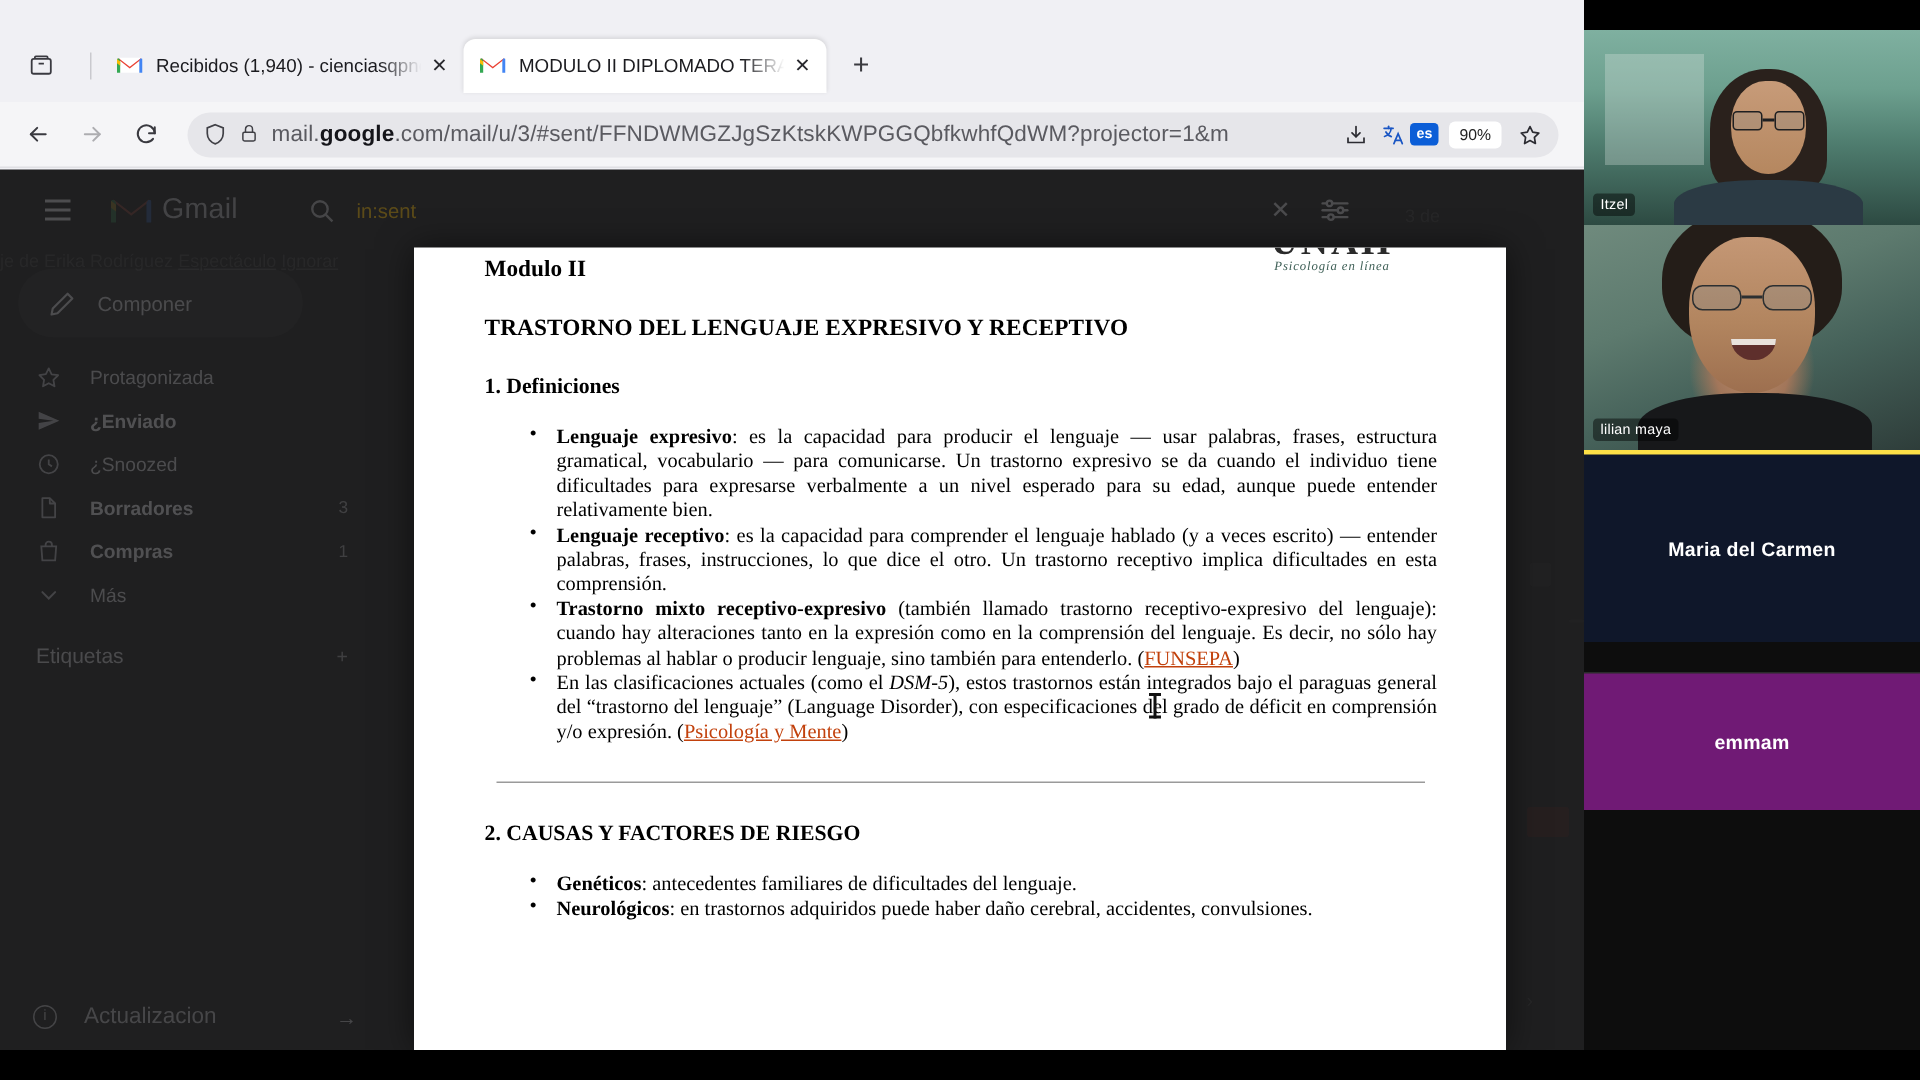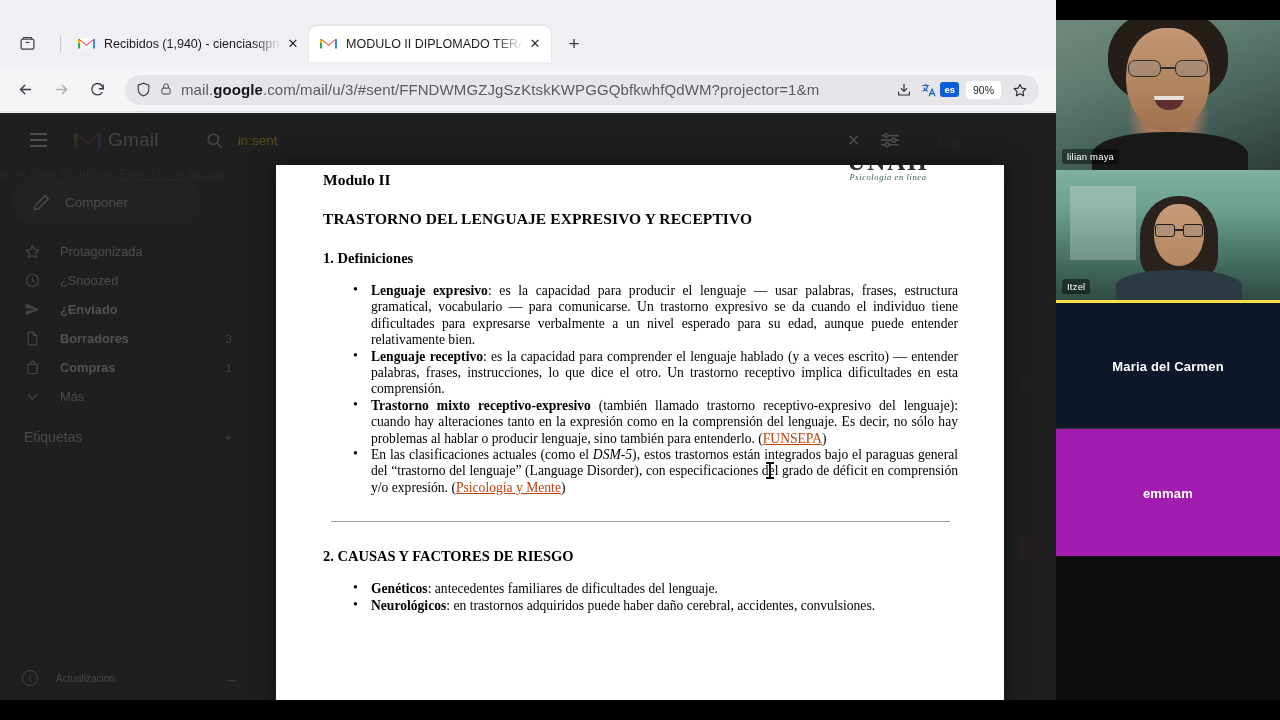--- a/index.html
+++ b/index.html
@@ -98,21 +98,21 @@
   .navitem .ncount { font-size:11.5px; color:#8d8d91; }
   .navsub { font-size:11.5px; color:#7d7d81; margin-left:4px; }
 
   .labels-hdr { display:flex; align-items:center; justify-content:space-between; padding:18px 28px 0 24px; }
   .labels-hdr span:first-child { font-size:14px; color:#b1b1b5; }
   .labels-hdr span:last-child { font-size:13px; color:#8d8d91; }
 
   .upd { position:absolute; left:0; bottom:14px; width:260px; display:flex; align-items:center; padding:0 22px; }
   .upd .ic { width:16px; height:16px; border:1.4px solid #9c9ca0; border-radius:50%; flex:none;
       margin-right:18px; font-size:10px; color:#9c9ca0; display:flex; align-items:center; justify-content:center; }
-  .upd .tx { font-size:10px; color:#a5a5a9; flex:1; }
+  .upd .tx { font-size:15px; color:#a5a5a9; flex:1; }
   .upd .ar { font-size:14px; color:#a5a5a9; }
 
   
   .bg-faint { position:absolute; color:#3a3a3b; font-size:12px; white-space:nowrap; }
   #bg-date { right:96px; top:24px; }
   #bg-notice { left:700px; top:552px; font-size:12px; color:#3d3d3e; }
   #bg-notice u { text-decoration:underline; }
   #bg-chev { right:34px; top:546px; color:#3a3a3b; font-size:13px; }
   .bg-block { position:absolute; background:#2a2a2b; border-radius:2px; }
 
@@ -186,21 +186,21 @@
       background:linear-gradient(180deg,#c79b79 0%,#b5875f 100%); }
   #tile2 .glasses { position:absolute; left:99px; top:54px; width:48px; height:13px; }
   #tile2 .glasses i { position:absolute; top:0; width:20px; height:13px; border:1.5px solid #1e1f21;
       border-radius:3px; background:rgba(120,140,150,.2); }
   #tile2 .glasses i:first-child { left:0; } #tile2 .glasses i:last-child { right:0; }
   #tile2 .glasses u { position:absolute; left:20px; top:5px; width:8px; height:1.5px; background:#1e1f21; }
   #tile2 .body { position:absolute; left:60px; bottom:-6px; width:126px; height:36px; border-radius:44% 44% 0 0;
       background:#2b3a44; }
 
   #tile3 { height:128px; background:#0f172a; border-top:3px solid #fde047; }
-  #tile4 { height:128px; background:#a21caf; border-top:1px solid #2b2b2b; }
+  #tile4 { height:92px; background:#701a75; border-top:1px solid #2b2b2b;margin-top:20px; }
   #tile5 { height:144px; background:#0d0d0d; }
 
   
   #bottombar { position:absolute; left:0; bottom:0; width:1280px; height:20px; background:#000; }
   #topbar { position:absolute; left:0; top:0; width:1280px; height:20px; background:#000; }
 </style>
 </head>
 <body>
 
 <div id="screen">
@@ -371,35 +371,35 @@
             <span class="nic">
               <svg viewBox="0 0 24 24" fill="none" stroke="currentColor" stroke-width="1.7" stroke-linejoin="round">
                 <path d="M12 3.6l2.7 5.6 6.1.9-4.4 4.3 1 6.1-5.4-2.9-5.4 2.9 1-6.1L3.2 10l6.1-.9z"></path>
                 </svg>
             </span>
             <span class="nlb">Protagonizada</span>
           </div>
 
           <div class="navitem">
             <span class="nic">
+              <svg viewBox="0 0 24 24" fill="currentColor">
+                  <path d="M2.5 20.5L22 12 2.5 3.5 2.5 10l14 2-14 2z"></path>
+                </svg>
+            </span>
+            <span class="nlb b">¿Enviado</span>
+          </div>
+
+          <div class="navitem">
+            <span class="nic">
               <svg viewBox="0 0 24 24" fill="none" stroke="currentColor" stroke-width="1.7">
                 <circle cx="12" cy="12" r="8.5"></circle>
                   <path d="M12 7.5V12l3 2"></path>
                 </svg>
             </span>
             <span class="nlb">¿Snoozed</span>
-          </div>
-
-          <div class="navitem">
-            <span class="nic">
-              <svg viewBox="0 0 24 24" fill="currentColor">
-                  <path d="M2.5 20.5L22 12 2.5 3.5 2.5 10l14 2-14 2z"></path>
-                </svg>
-            </span>
-            <span class="nlb b">¿Enviado</span>
           </div>
 
           <div class="navitem">
             <span class="nic">
               <svg viewBox="0 0 24 24" fill="none" stroke="currentColor" stroke-width="1.7" stroke-linejoin="round">
                 <path d="M6 3h7l5 5v13H6z"></path>
                   <path d="M13 3v5h5"></path>
                 </svg>
             </span>
             <span class="nlb b">Borradores</span>
@@ -491,46 +491,46 @@
           </li>
         </ul>
       </div>
     </div>
 
     <div id="caret"></div>
   </div>
 
   <div id="videocol">
 
-    <div class="vtile" id="tile1">
-      <div class="hair"></div>
-      <div class="face"></div>
-      <div class="glasses">
-          <i></i>
-          <u></u>
-          <i></i>
-        </div>
-      <div class="mouth"></div>
-      <div class="body"></div>
-      <span class="vname">lilian maya</span>
-    </div>
-
     <div class="vtile" id="tile2">
       <div class="bgpanel"></div>
       <div class="hair"></div>
       <div class="face"></div>
       <div class="glasses">
           <i></i>
           <u></u>
           <i></i>
         </div>
       <div class="body"></div>
       <span class="vname">Itzel</span>
     </div>
 
+    <div class="vtile" id="tile1">
+      <div class="hair"></div>
+      <div class="face"></div>
+      <div class="glasses">
+          <i></i>
+          <u></u>
+          <i></i>
+        </div>
+      <div class="mouth"></div>
+      <div class="body"></div>
+      <span class="vname">lilian maya</span>
+    </div>
+
     <div class="vtile" id="tile3">
       <span class="vname center">Maria del Carmen</span>
     </div>
 
     <div class="vtile" id="tile4">
       <span class="vname center">emmam</span>
     </div>
 
     <div class="vtile" id="tile5"></div>
   </div>

